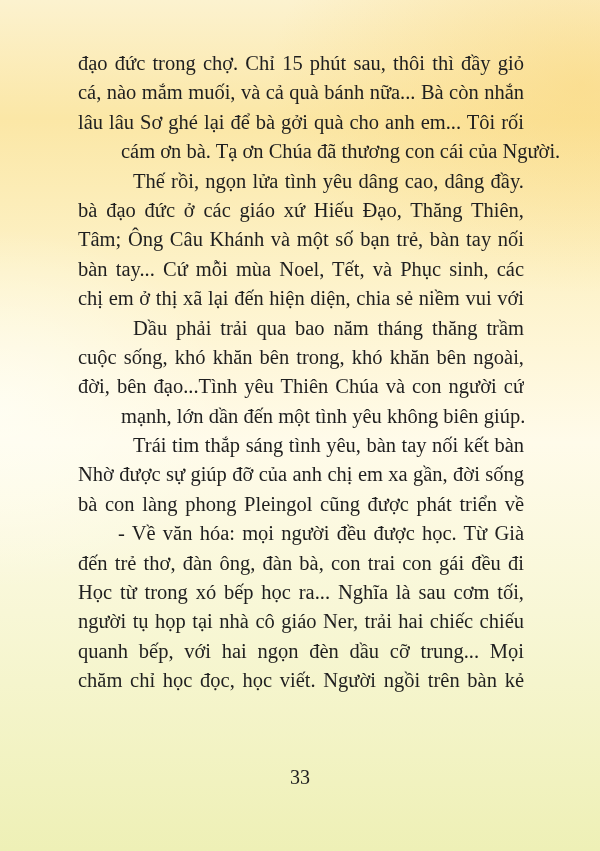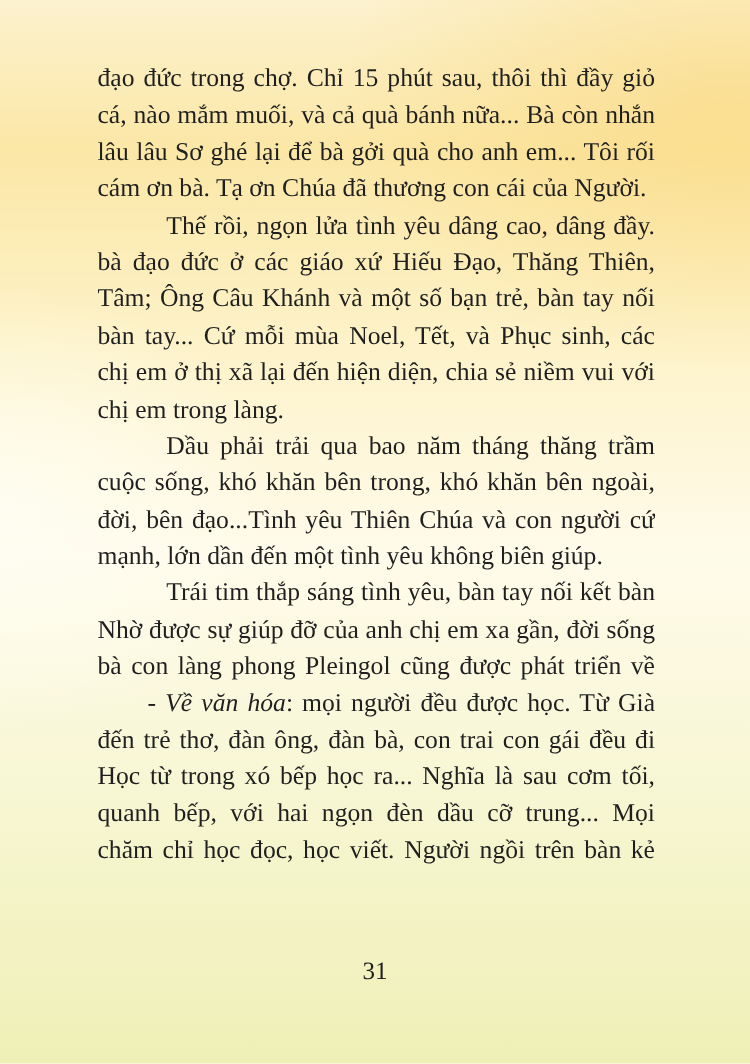--- a/index.html
+++ b/index.html
@@ -31,22 +31,22 @@
   .line {
     font-size: 20.5px;
     line-height: 29.4px;
     height: 29.4px;
     overflow: hidden;
     text-align: justify;
     text-align-last: justify;
     box-sizing: border-box;
     width: 100%;
   }
-  .line.no-just { text-align-last: left; }
-  .line .it { font-style: italic; }
+  .line.no-just { text-align-last: left; margin-left: 43px; }
+  .line .it { }
   .footer {
     position: absolute;
     left: 0; top: 766px;
     width: 100%;
     text-align: center;
     font-size: 20px;
     color: #1f1f1f;
   }
 </style>
 </head>
@@ -56,28 +56,28 @@
   <div class="text-block" id="text-block">
       <div class="line">đạo đức trong chợ. Chỉ 15 phút sau, thôi thì đầy giỏ nào</div>
       <div class="line">cá, nào mắm muối, và cả quà bánh nữa... Bà còn nhắn gởi:</div>
       <div class="line">lâu lâu Sơ ghé lại để bà gởi quà cho anh em... Tôi rối rít</div>
       <div class="line no-just">cám ơn bà. Tạ ơn Chúa đã thương con cái của Người.</div>
       <div class="line" style="padding-left: 55px;">Thế rồi, ngọn lửa tình yêu dâng cao, dâng đầy. Các</div>
       <div class="line">bà đạo đức ở các giáo xứ Hiếu Đạo, Thăng Thiên, Thánh</div>
       <div class="line">Tâm; Ông Câu Khánh và một số bạn trẻ, bàn tay nối tiếp</div>
       <div class="line">bàn tay... Cứ mỗi mùa Noel, Tết, và Phục sinh, các anh</div>
       <div class="line">chị em ở thị xã lại đến hiện diện, chia sẻ niềm vui với anh</div>
-      <div class="line no-just">chị em  trong làng.</div>
       <div class="line" style="padding-left: 55px;">Dầu phải trải qua bao năm tháng thăng trầm của</div>
       <div class="line">cuộc sống, khó khăn bên trong, khó khăn bên ngoài, bên</div>
       <div class="line">đời, bên đạo...Tình yêu Thiên Chúa và con người cứ lớn</div>
       <div class="line no-just">mạnh, lớn dần đến một tình yêu không biên giúp.</div>
       <div class="line" style="padding-left: 55px;">Trái tim thắp sáng tình yêu, bàn tay nối kết bàn tay.</div>
       <div class="line">Nhờ được sự giúp đỡ của anh chị em xa gần, đời sống của</div>
       <div class="line">bà con làng phong Pleingol cũng được phát triển về mọi</div>
       <div class="line" style="padding-left: 40px;"><span>- </span><span class="it">Về văn hóa</span><span>: mọi người đều được học. Từ Già Làng</span></div>
       <div class="line">đến trẻ thơ, đàn ông, đàn bà, con trai con gái đều đi học.</div>
       <div class="line">Học từ trong xó bếp học ra... Nghĩa là sau cơm tối, mọi</div>
+      <div class="line">người tụ họp tại nhà cô giáo Ner, trải hai chiếc chiếu</div>
       <div class="line">quanh bếp, với hai ngọn đèn dầu cỡ trung... Mọi người</div>
       <div class="line">chăm chỉ học đọc, học viết. Người ngồi trên bàn kẻ ngồi</div>
     </div>
-  <div class="footer">31</div>
+  <div class="footer">33</div>
 </div>
 
 </body></html>

